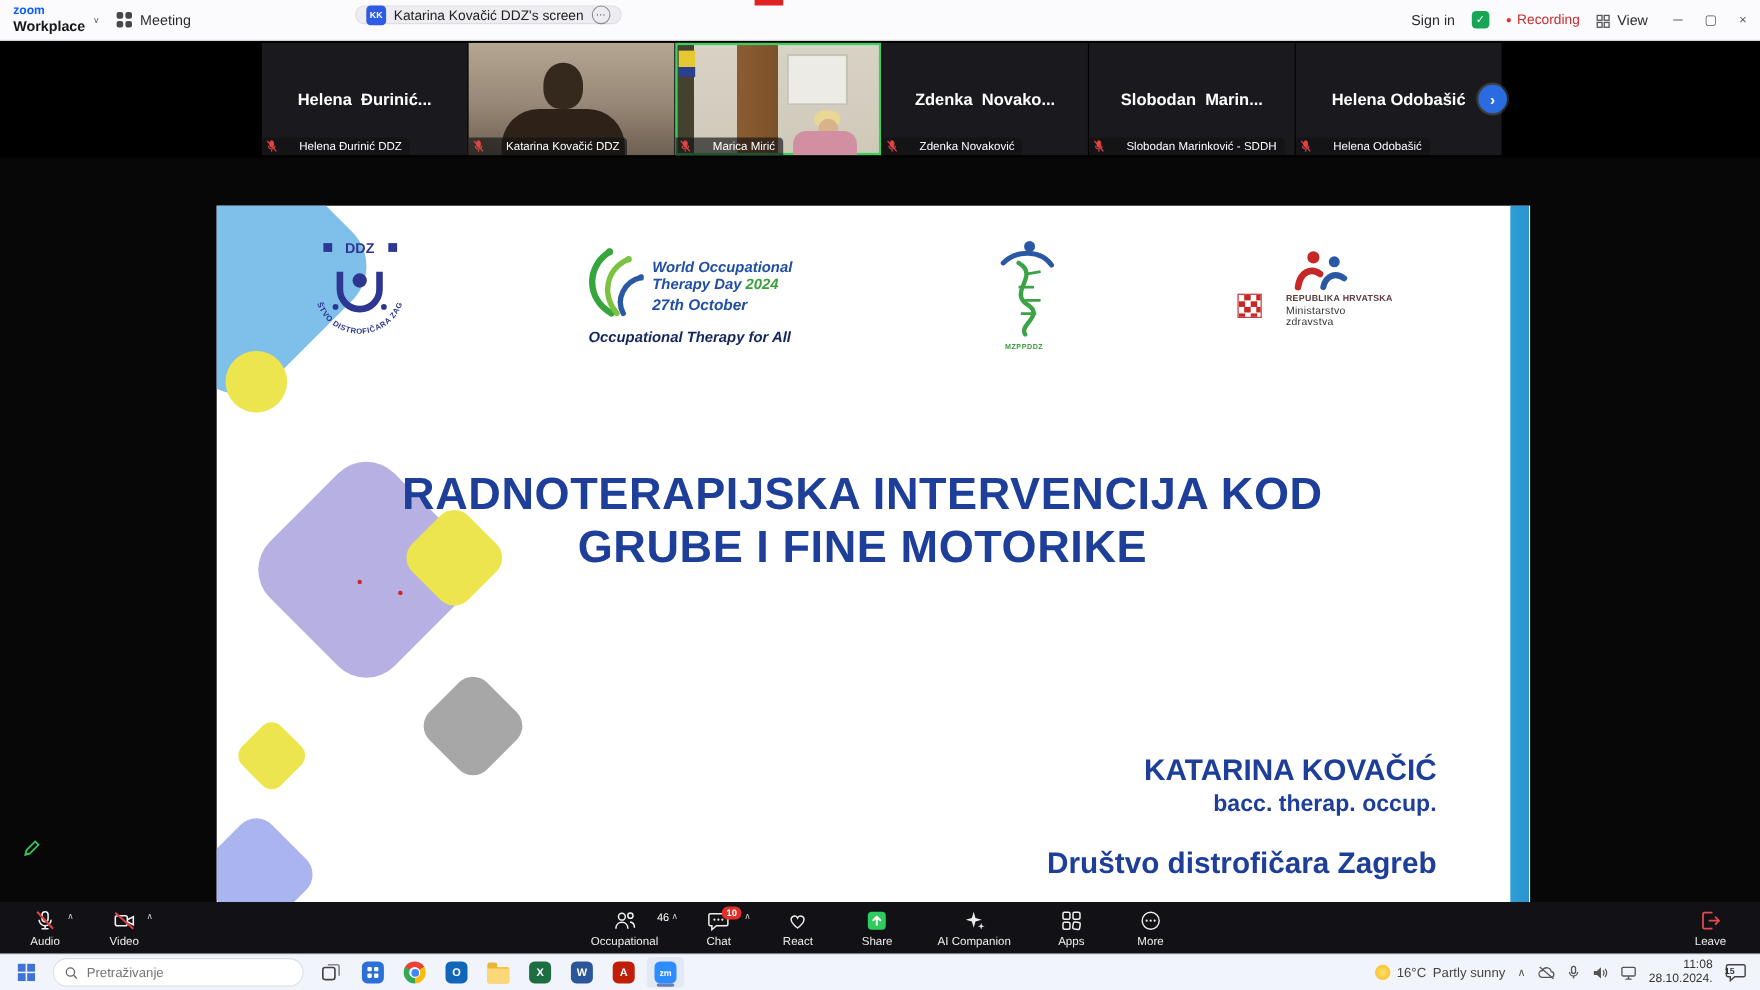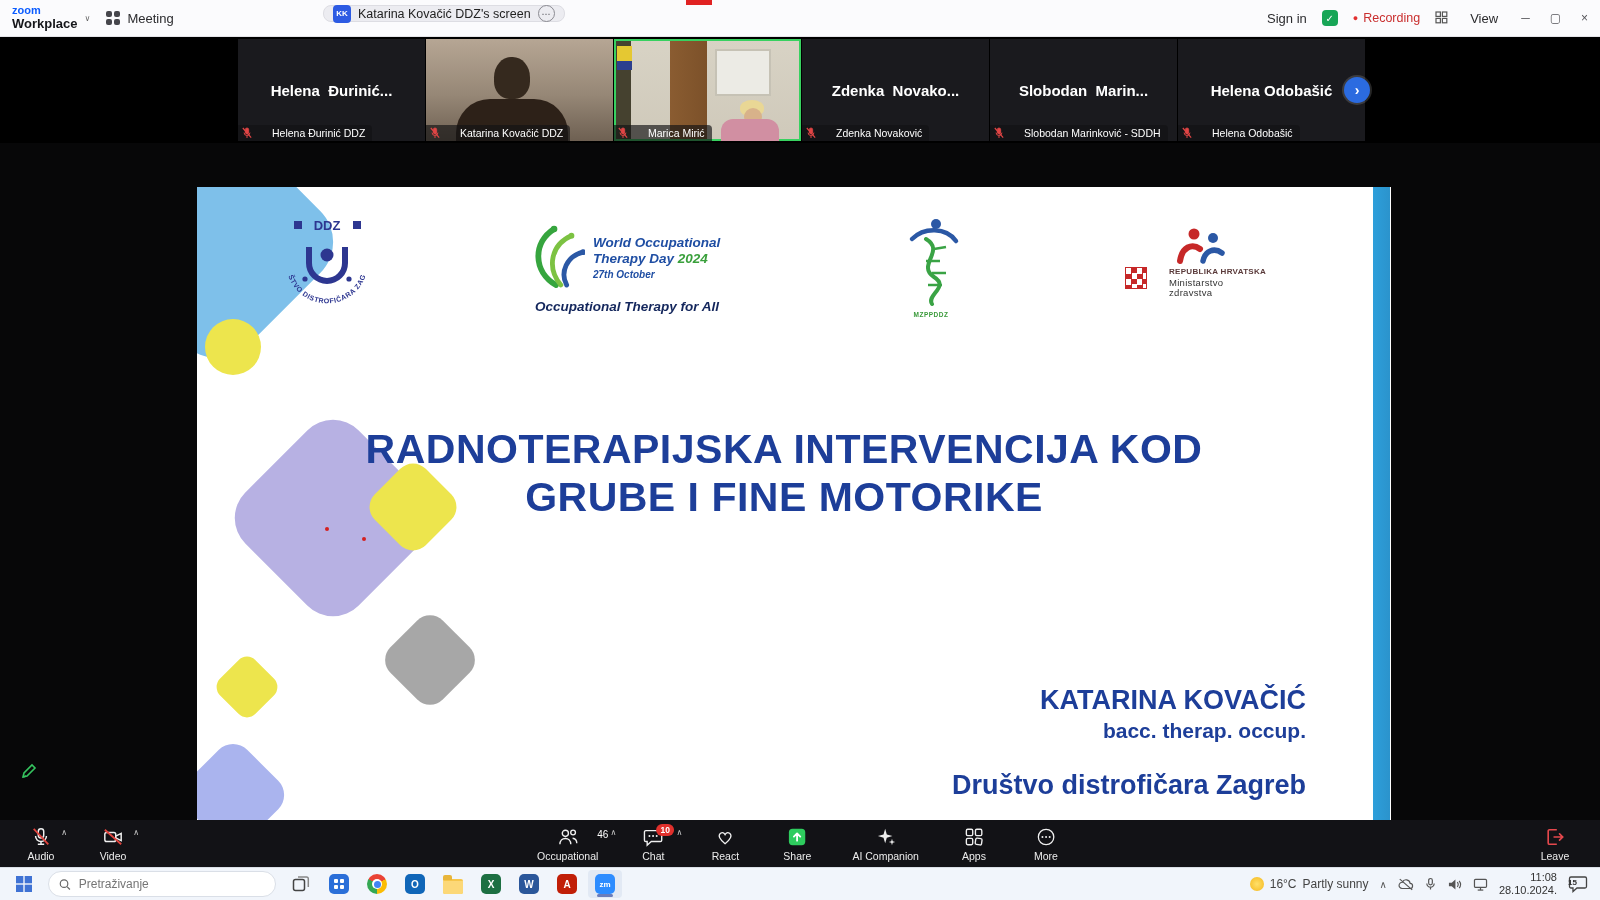--- a/index.html
+++ b/index.html
@@ -23,21 +23,21 @@
     font-size:8px;font-weight:bold;display:flex;align-items:center;justify-content:center}
   .sharetab .lbl{font-size:12.5px;color:#222}
   .sharetab .more{width:17px;height:17px;border:1px solid #8b8b92;border-radius:50%;color:#55555c;
     font-size:9px;display:flex;align-items:center;justify-content:center}
   .tb-right{margin-left:auto;display:flex;align-items:center;gap:15px}
   .signin{font-size:13px;color:#2b2b2e}
   .shield{width:16px;height:16px;border-radius:4px;background:#17a556;color:#fff;font-size:10px;
     display:flex;align-items:center;justify-content:center}
   .recind{display:flex;align-items:center;gap:5px;font-size:12.5px;color:#c92e2e}
   .recind .dot{color:#e23030;font-size:9px}
-  .viewbtn{display:flex;align-items:flex-start;gap:22px;font-size:13px;color:#2b2b2e}
+  .viewbtn{display:flex;align-items:flex-end;gap:6px;font-size:13px;color:#2b2b2e}
   .winctl{display:flex;align-items:center;gap:20px;color:#55555a;font-size:12px;margin-left:8px}
   .share-indicator{position:absolute;top:0;left:686px;width:26px;height:5px;background:#e02222;z-index:70}
 
   
   .filmstrip{position:absolute;top:37px;left:0;right:0;height:106px;background:#000}
   .tiles{position:absolute;left:238px;top:2px;display:flex;gap:1px}
   .tile{width:187px;height:102px;background:#1a1a1e;position:relative;overflow:hidden}
   .tile .disp{position:absolute;inset:0;display:flex;align-items:center;justify-content:center;
     color:#fff;font-weight:bold;font-size:15px;text-align:center;padding:0 6px;white-space:pre;overflow:hidden}
   .nametag{position:absolute;left:0;bottom:0;display:flex;align-items:center;gap:20px;
@@ -84,21 +84,21 @@
   .author{position:absolute;right:85px;top:498px;text-align:right;color:#1d3e99;font-weight:bold}
   .author .a1{font-size:27px}
   .author .a2{font-size:21px;margin-top:3px}
   .author .a3{font-size:27px;margin-top:27px}
 
   .logo-ddz{position:absolute;left:83px;top:30px;width:95px;height:122px}
   .logo-wot{position:absolute;left:330px;top:36px;width:200px;height:106px}
   .wot-row{display:flex;gap:8px}
   .wot-text{color:#1f4ea3;font-weight:bold;font-style:italic;font-size:13.5px;line-height:1.15;padding-top:12px}
   .wot-year{color:#3aa03c}
-  .wot-date{font-size:10px;margin-top:3px}
+  .wot-date{font-size:14px;margin-top:3px}
   .wot-tag{color:#13265c;font-weight:bold;font-style:italic;font-size:13.5px;margin-top:10px;text-align:center}
   .logo-mz{position:absolute;left:698px;top:30px;width:72px;height:102px;text-align:center}
   .mz-cap{font-size:6.5px;color:#3a9a3a;font-weight:bold;letter-spacing:.5px}
   .logo-min{position:absolute;left:928px;top:40px;width:150px;height:92px}
   .min-fig{display:block;margin:0 auto}
   .min-row{display:flex;gap:22px;margin-top:2px}
   .checker{width:22px;height:22px;flex:none;
     background:repeating-conic-gradient(#c62828 0% 25%,#fff 0% 50%) 0 0/11px 11px;border:1px solid #c62828}
   .min-txt{font-size:8px;color:#5a3a3a;font-weight:bold;letter-spacing:.3px}
   .min-txt .m2{font-size:9.5px;color:#333;font-weight:normal;margin-top:2px;line-height:1.1}

